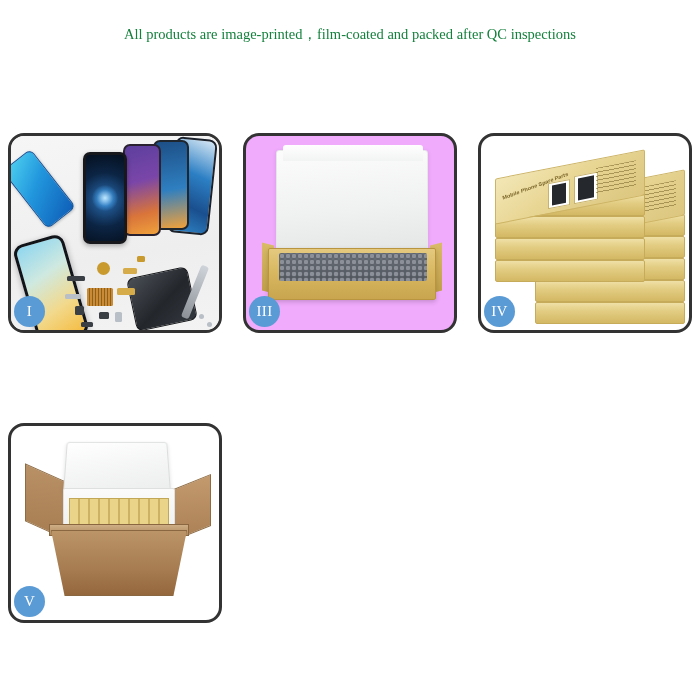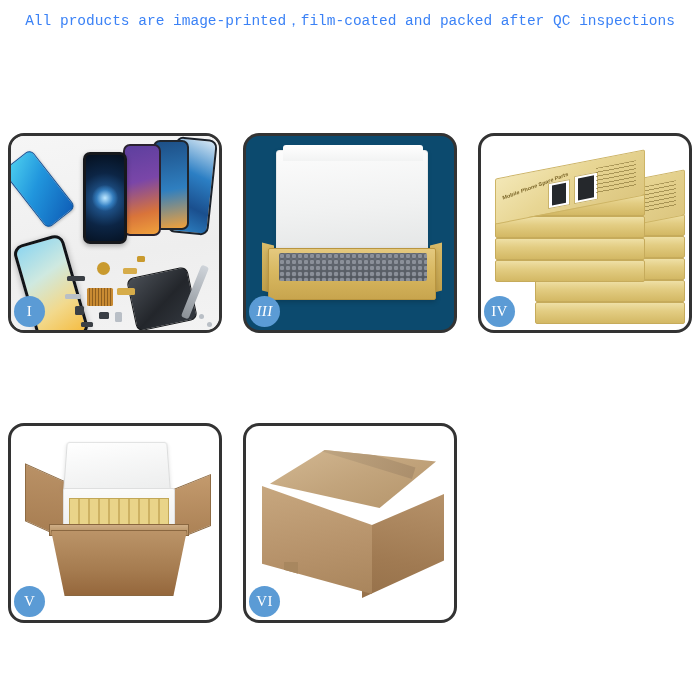--- a/index.html
+++ b/index.html
@@ -27,25 +27,25 @@
     font-weight: bold;
     font-size: 34px;
     letter-spacing: 2.2px;
     color: #111111;
     line-height: 1;
     margin-top: 36px;
     white-space: nowrap;
   }
 
   .subtitle {
-    font-family: Liberation Mono, monospace;
+    font-family: Liberation Serif, serif;
     font-size: 14.5px;
-    color: #3b82f6;
+    color: #15803d;
     line-height: 1;
-    margin-top: 14px;
+    margin-top: 27px;
     white-space: nowrap;
   }
 
   
   .grid {
     position: absolute;
     top: 133px;
     left: 8px;
     width: 684px;
     display: grid;
@@ -170,21 +170,21 @@
   }
   .flex-tab { position: absolute; width: 11px; height: 14px; background: #c8963e; border-radius: 2px; opacity: .92; }
   .pink-tag { position: absolute; left: 18px; top: 6px; width: 12px; height: 9px; background: #d9557f; border-radius: 1px; }
   .bubble-sheen {
     position: absolute; inset: 0;
     background: linear-gradient(115deg, rgba(255,255,255,.55) 0%, rgba(255,255,255,0) 40%, rgba(255,255,255,.35) 100%);
     pointer-events: none;
   }
 
   
-  .p3 { background: #0c4a6e; font-style: italic; }
+  .p3 { background: #f0abfc; }
   .foam-lid {
     position: absolute; left: 30px; top: 14px; width: 152px; height: 106px;
     background: linear-gradient(175deg,#fcfcfc 0%,#f0f1f1 55%,#e3e5e5 100%);
     border: 1px solid #e6e8e8; border-radius: 3px;
     box-shadow: 0 1px 4px rgba(0,0,0,.10);
   }
   .foam-lid::before { content:""; position:absolute; left:6px; top:-6px; width:140px; height:16px;
     background: linear-gradient(180deg,#ffffff,#f2f3f3); border-radius:3px 3px 0 0; }
   .box3-tray {
     position: absolute; left: 22px; top: 112px; width: 168px; height: 52px;
@@ -365,30 +365,15 @@
         <div class="c5-flapR"></div>
         <div class="c5-lidfoam"></div>
         <div class="c5-foam"></div>
         <div class="c5-goldwrap"></div>
         <div class="c5-rim"></div>
         <div class="c5-body"></div>
       </div>
       <div class="badge">V</div>
     </div>
 
-    <div class="panel p6">
-      <div class="panel-media">
-        <div class="c6">
-          <div class="c6-top">
-            <div class="c6-tape"></div>
-          </div>
-          <div class="c6-side"></div>
-          <div class="c6-front">
-            <div class="c6-lab1"></div>
-            <div class="c6-lab2"></div>
-          </div>
-        </div>
-      </div>
-      <div class="badge">VI</div>
-    </div>
 
   </div>
 </div>
 
 </body></html>

